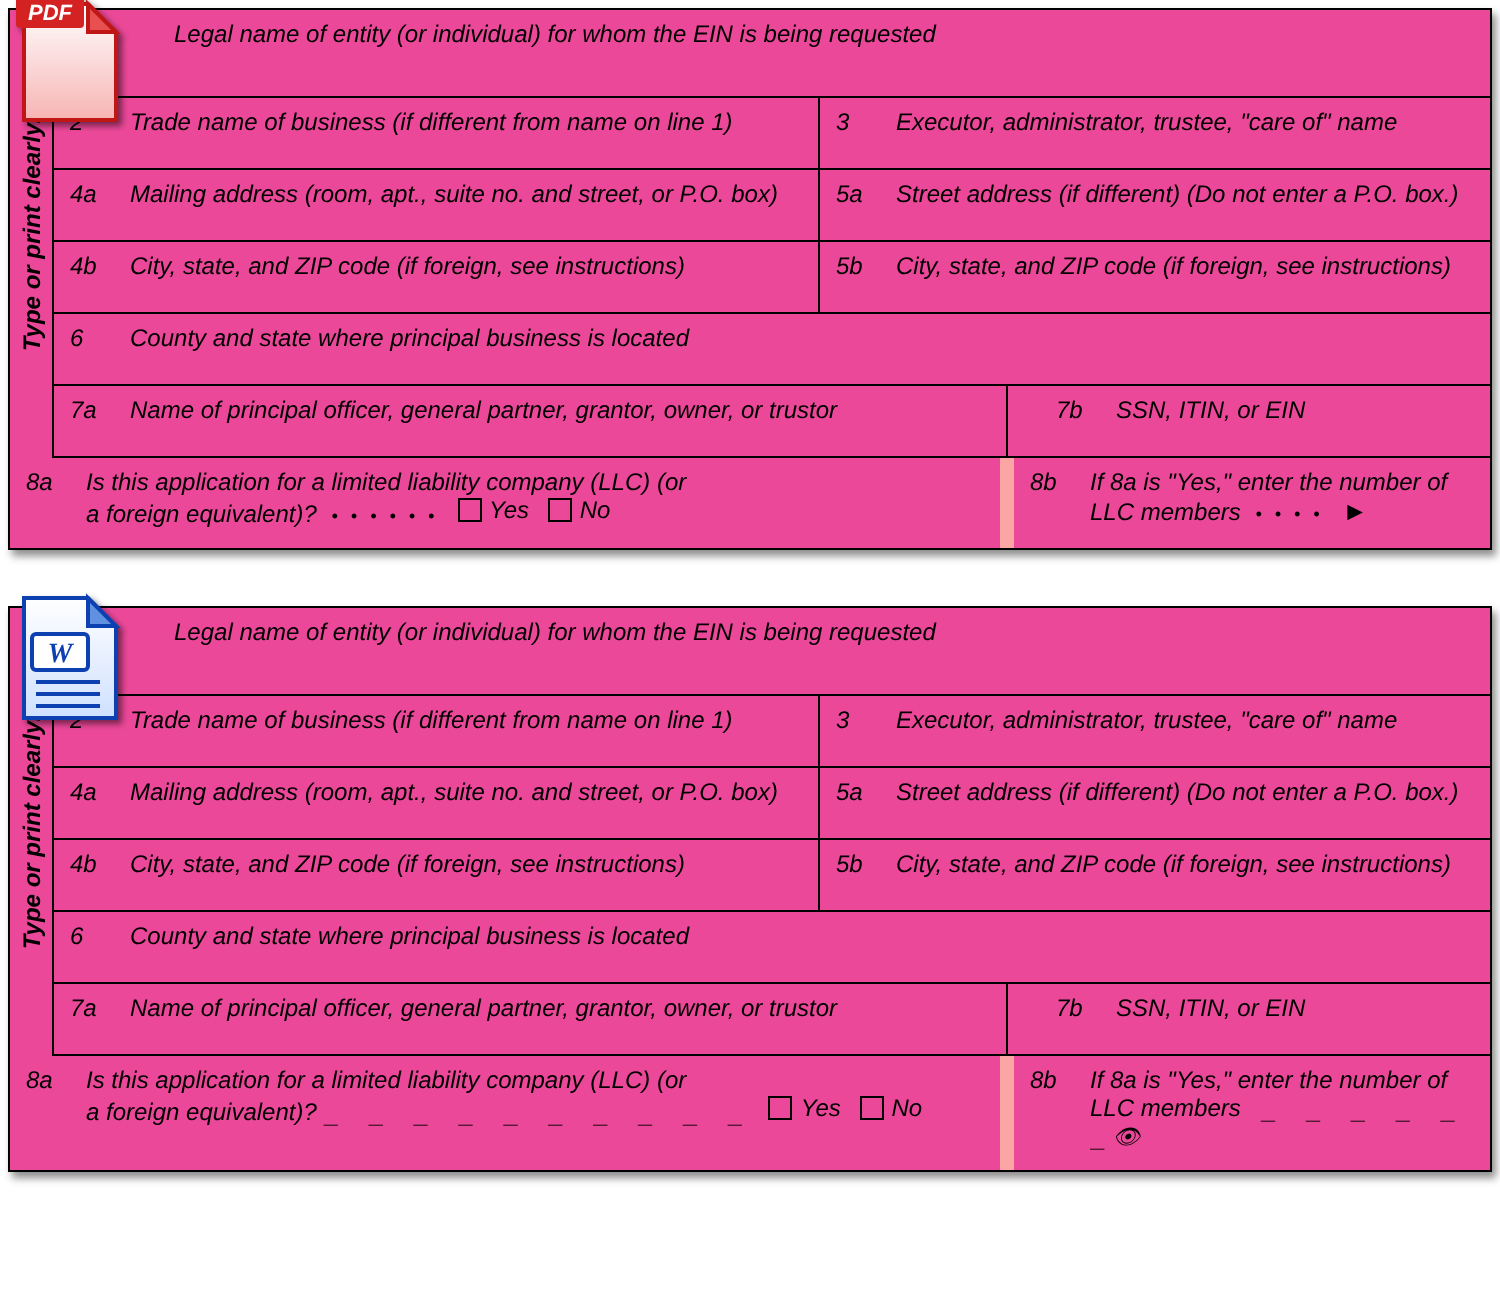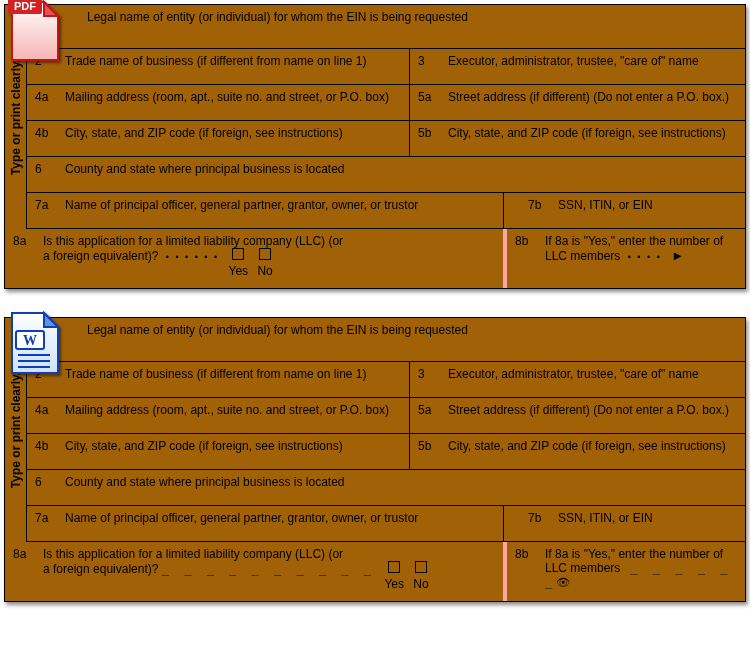--- a/index.html
+++ b/index.html
@@ -8,21 +8,22 @@
     padding: 4px;
     font-family: Arial, Helvetica, sans-serif;
     font-size: 12px;
     background: #fff;
     width: 750px;
   }
   .form-block {
     position: relative;
     margin-bottom: 28px;
     box-shadow: 2px 3px 4px rgba(0,0,0,0.45);
-    background: #a16207;
+    background: #ec4899;
+    font-style: italic;
   }
   .icon-overlay {
     position: absolute;
     top: -8px;
     left: -4px;
     z-index: 10;
   }
   .side-text {
     position: absolute;
     left: 50%;
@@ -38,21 +39,21 @@
     flex-direction: row;
     gap: 12px;
     align-items: flex-start;
     border-right: 1px solid #000;
   }
   .cell.noborder { border-right: none; }
   .cell .num { font-weight: normal; min-width: 18px; }
   .cell .txt { flex: 1; }
   .leftcell { flex: 1; justify-content: flex-end; }
   .rightcell { flex: 0 0 335px; }
-  .yn { display:inline-flex; align-items:center; gap:4px; margin-left:6px;flex-direction:column; }
+  .yn { display:inline-flex; align-items:center; gap:4px; margin-left:6px; }
   .checkbox {
     width: 12px; height: 12px; border: 1.5px solid #000; display:inline-block;
   }
   .dots::after {
     content: "•   •   •   •   •   •";
     letter-spacing: 2px;
     font-size: 9px;
     margin-left: 4px;
   }
   .dots2::after {
@@ -86,21 +87,21 @@
   .grid .r .cell.right7b { flex: 0 0 225px; margin-left: 16px; }
   .r1only .cell { padding-bottom: 24px; }
   .bottomrow {
     display:flex;
     border-left:1px solid #000;
     border-right:1px solid #000;
     border-bottom:1px solid #000;
     min-height: 44px;
   }
   .bottomrow .cell { padding-bottom: 10px; }
-  .bottomrow .leftcell8 { flex:1; border-right:4px solid #fca5a5;justify-content:center; }
+  .bottomrow .leftcell8 { flex:1; border-right:7px solid #fca5a5;justify-content:center; }
   .bottomrow .rightcell8 { flex:0 0 238px; }
   .multi { display:block; }
   .multi .line2 { margin-top:0; }
   .eye { font-size:11px; }
 </style>
 </head>
 <body>
 
 <div class="form-block">
   <div class="icon-overlay">

